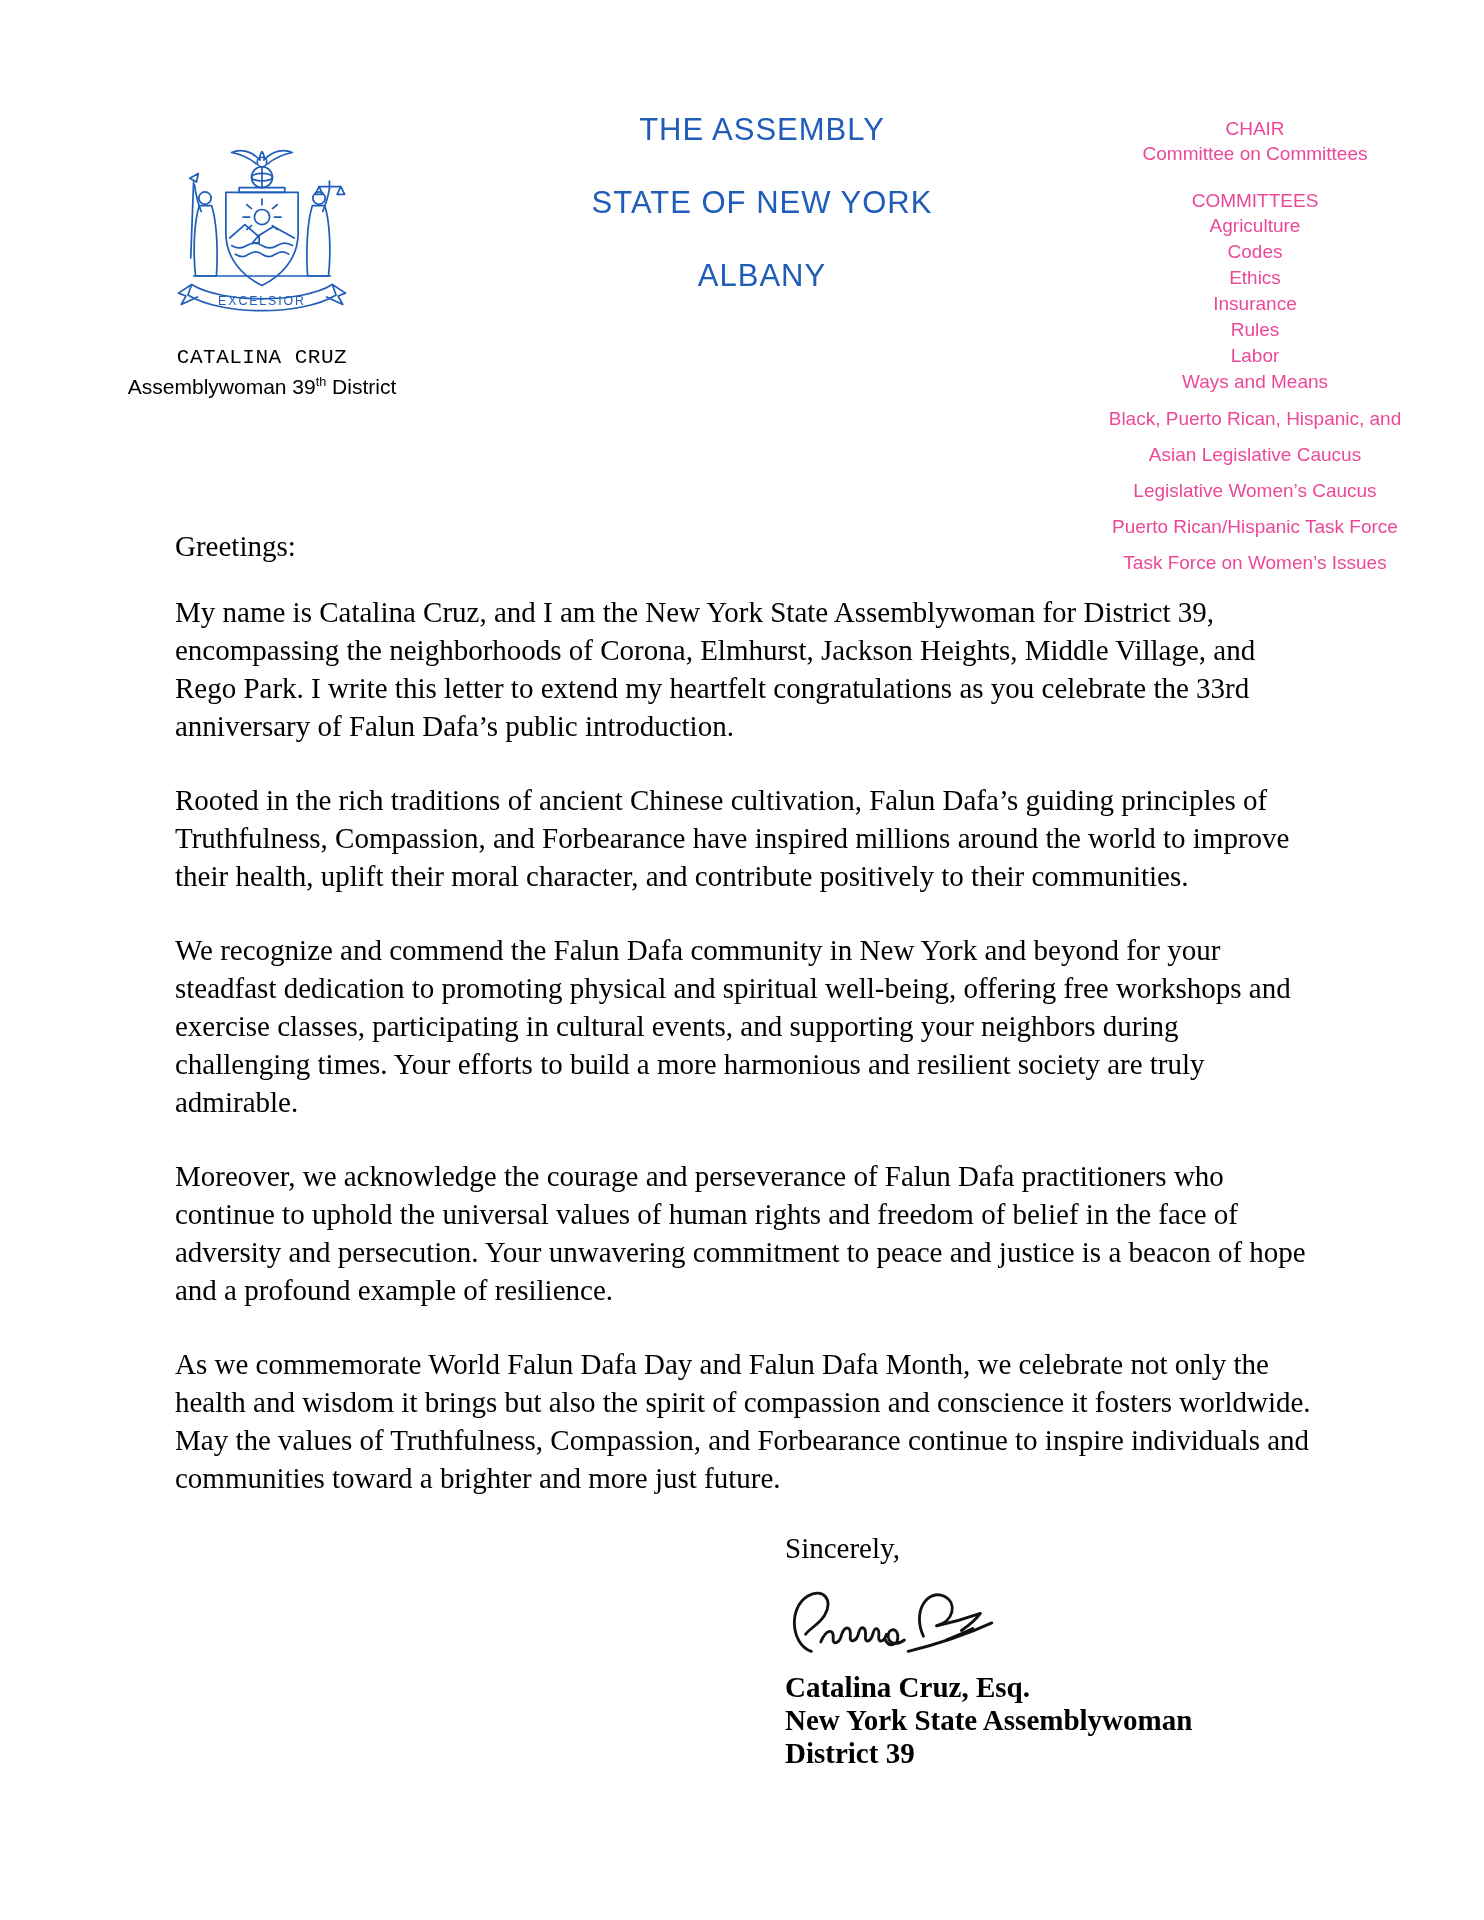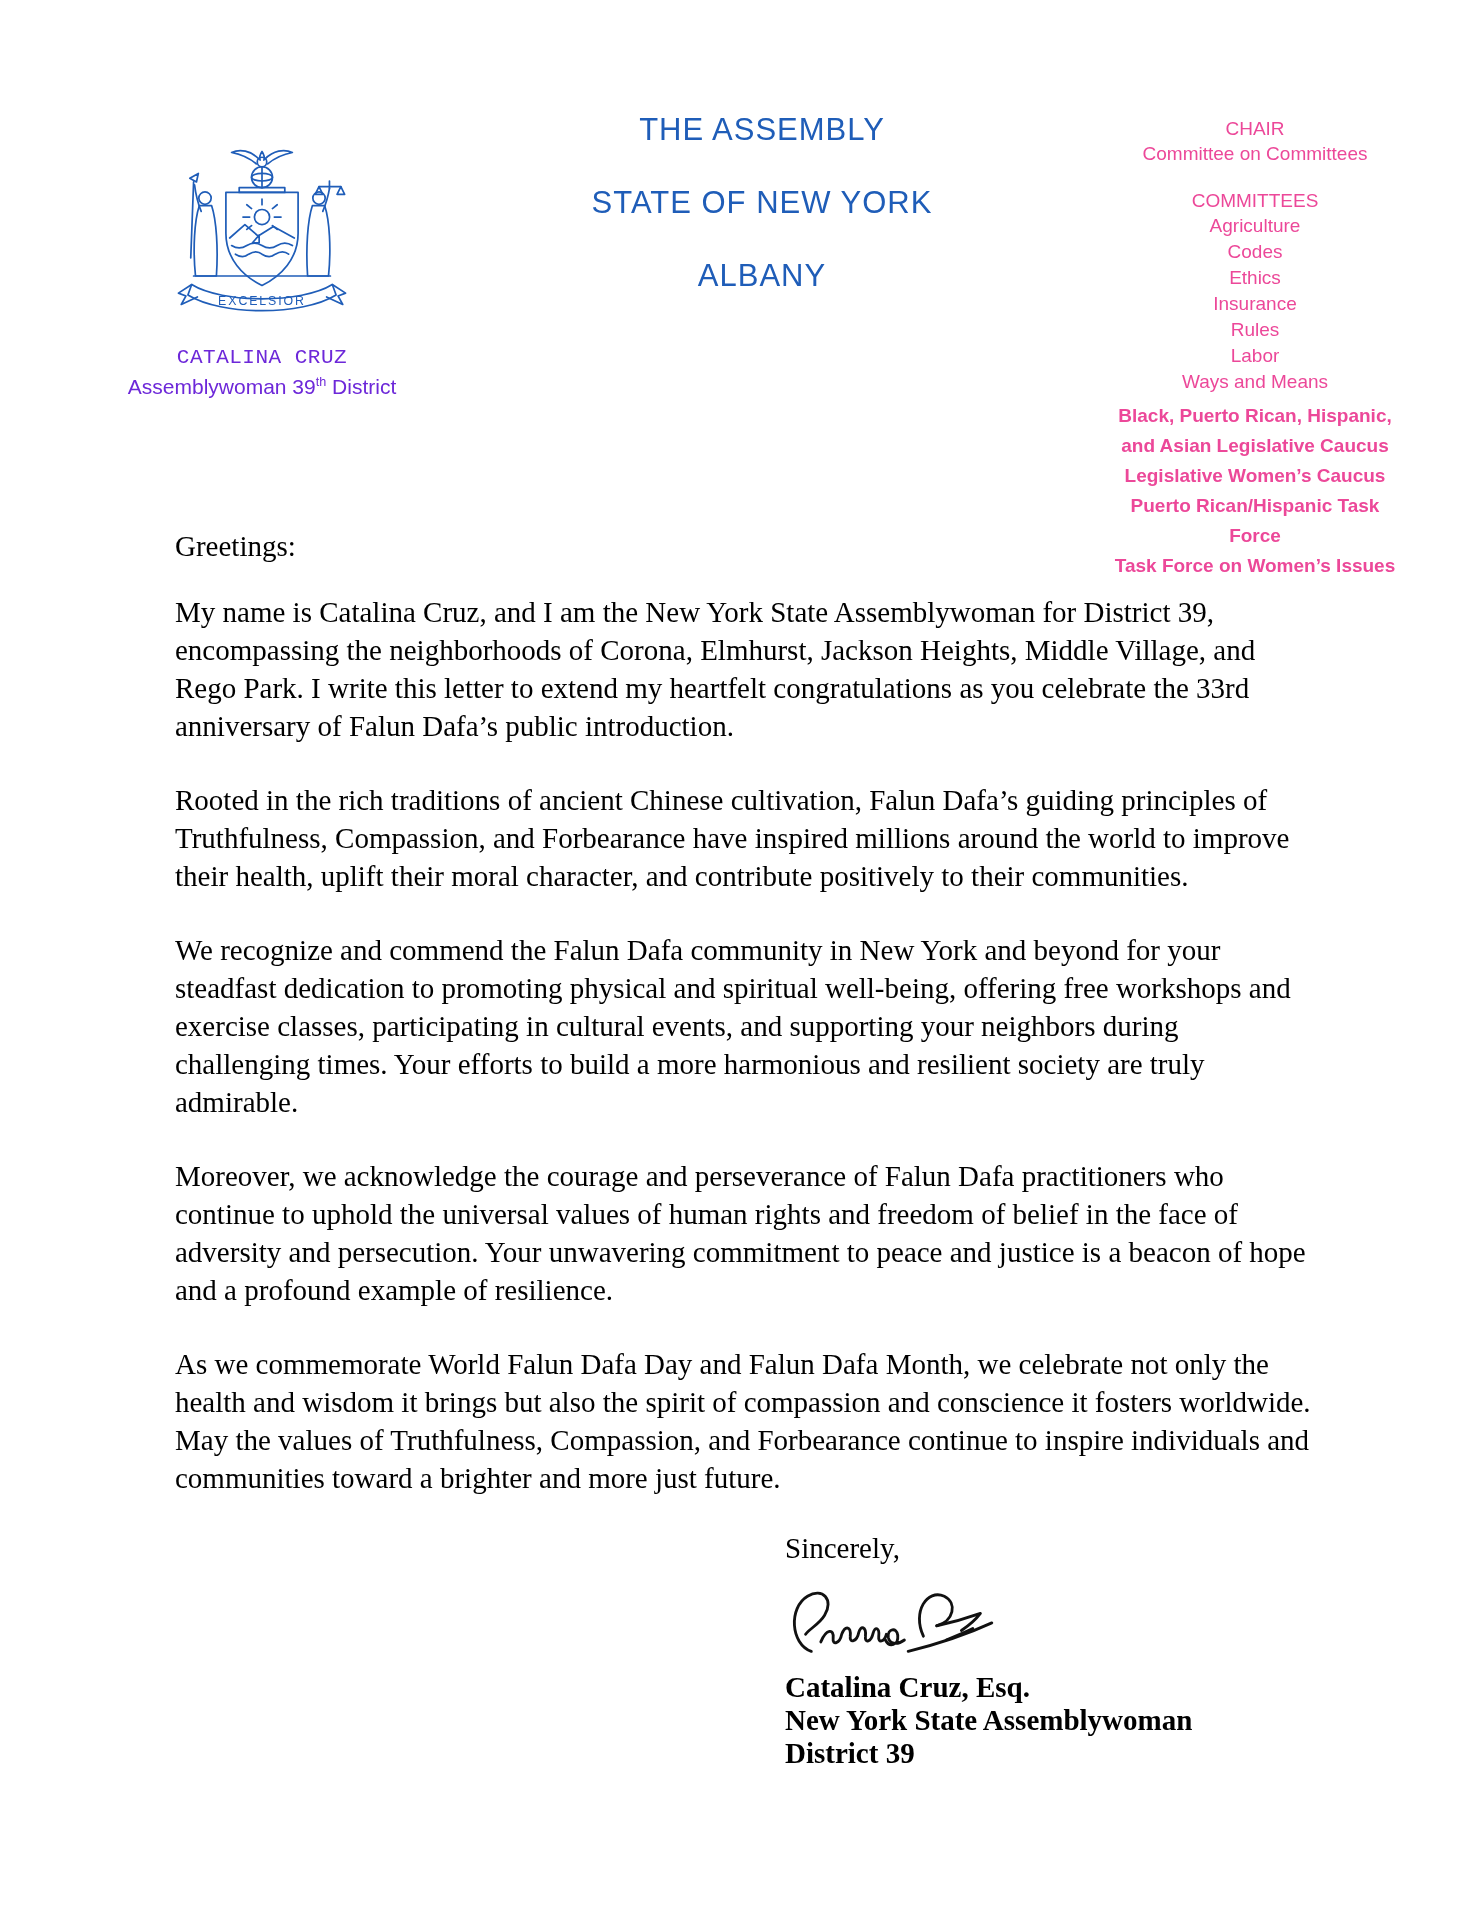--- a/index.html
+++ b/index.html
@@ -8,21 +8,21 @@
     width:1484px;height:1920px;
     background:#ffffff;
     margin:0 auto;
     overflow:hidden;
     font-family:"Liberation Serif", serif;
     color:#000;
   }
   
   .seal-col{
     position:absolute;left:116px;top:142px;width:292px;
-    text-align:center;color:#6d28d9;
+    text-align:center;color:#000000;
     font-family:"Liberation Sans", sans-serif;
   }
   .seal-col svg{display:block;margin:0 auto;}
   .officer-name{font-size:21px;letter-spacing:.5px;margin-top:12px;font-family:Liberation Mono, monospace;}
   .officer-title{font-size:21px;margin-top:6px;}
   .officer-title sup{font-size:.6em;}
   .center-col{
     position:absolute;left:560px;top:112px;width:404px;
     text-align:center;color:#1f5db8;
     font-family:Liberation Sans, sans-serif;
@@ -32,21 +32,21 @@
   .right-col{
     position:absolute;left:1104px;top:116px;width:302px;
     text-align:center;color:#ec4899;
     font-family:"Liberation Sans", sans-serif;
     font-size:19px;line-height:25px;
   }
   .committees-heading{margin-top:22px;}
   .committee-item{line-height:26px;}
   .committee-item:last-child{line-height:21px;}
   .caucus-block{margin-top:6px;}
-  .caucus-item{line-height:30px;font-weight:bold;}
+  .caucus-item{line-height:36px;}
   
   .letter{
     position:absolute;left:175px;top:527px;width:1140px;
     font-size:29px;line-height:38px;
   }
   .date-line{padding-left:610px;margin-bottom:28px;}
   .salutation{margin-bottom:28px;}
   .letter p{margin:4px 0 36px 0;}
   .closing-block{margin-left:610px;margin-top:-4px;}
   .signature-svg{display:block;margin:6px 0 2px -6px;}

